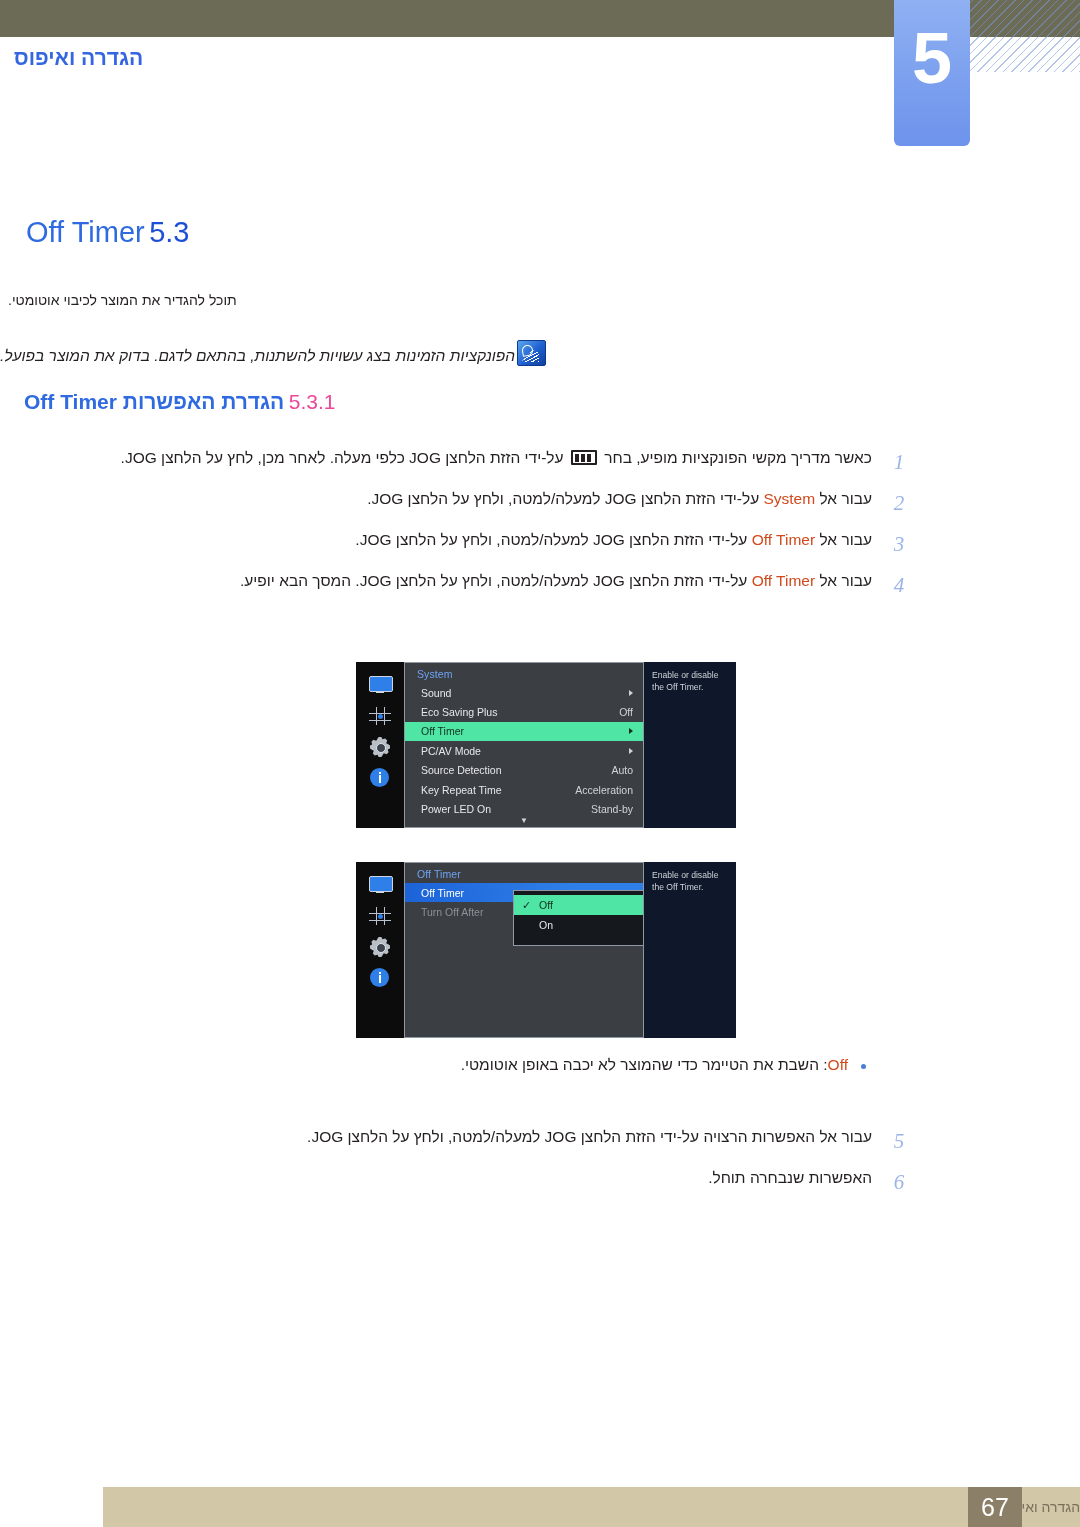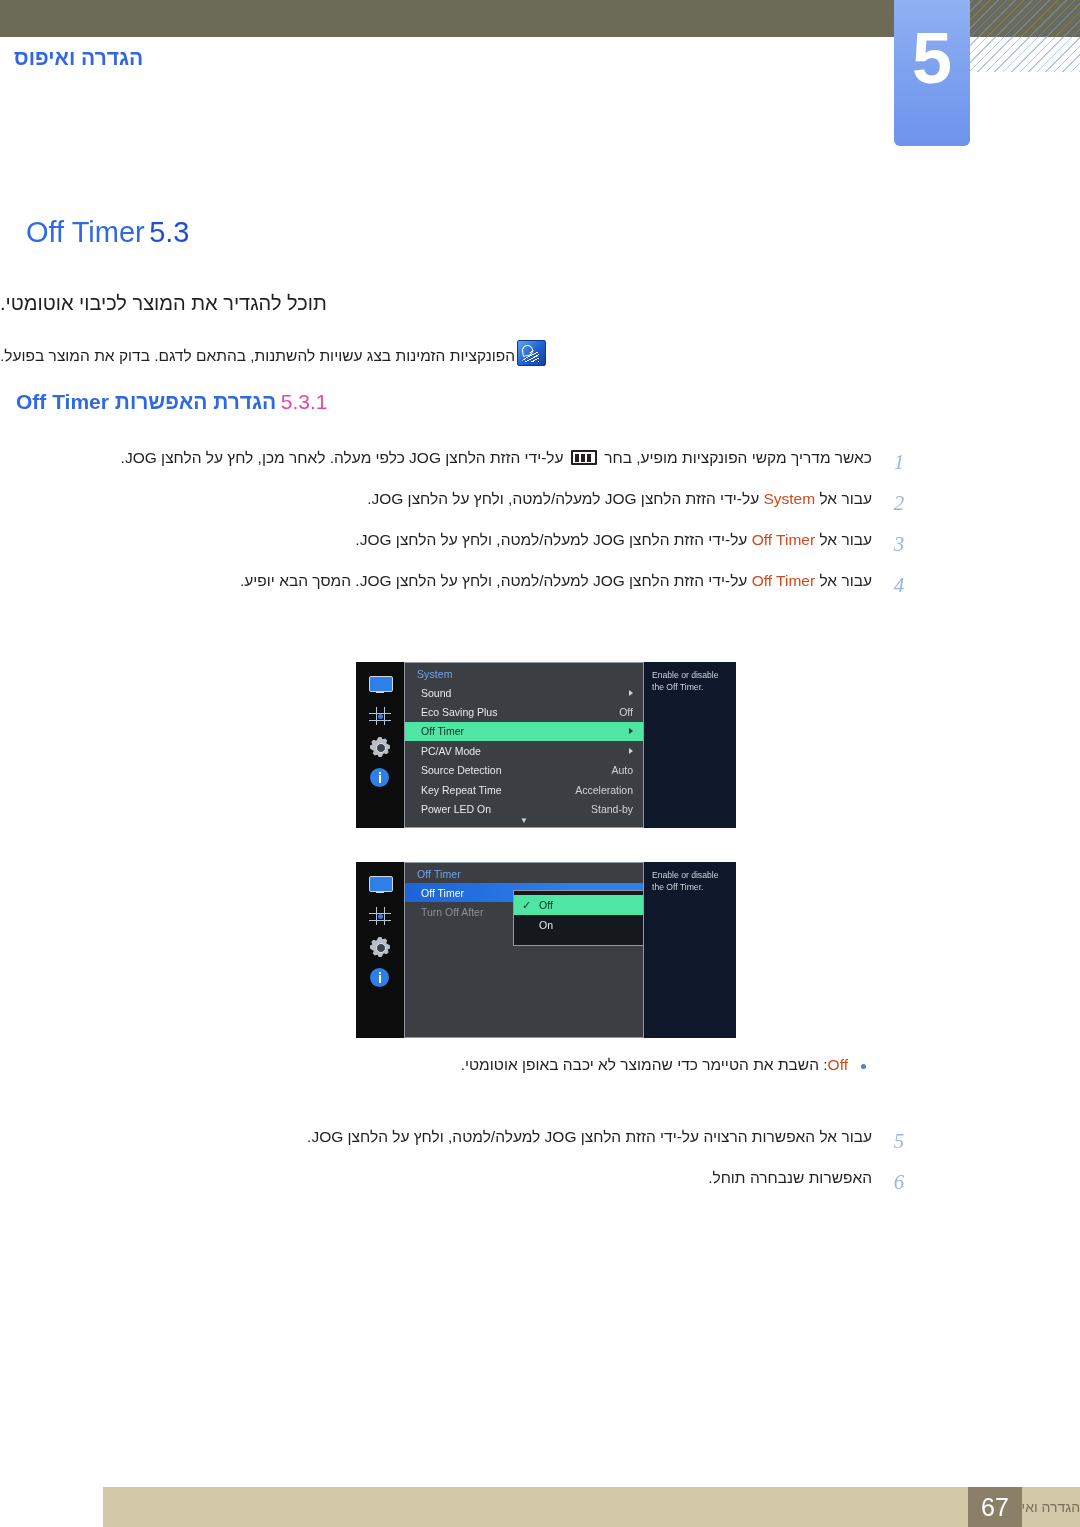--- a/index.html
+++ b/index.html
@@ -97,25 +97,25 @@
     font-size: 29px;
     color: #2f6ae0;
     margin-left: 26px;
     vertical-align: baseline;
   }
 
   
   .intro-line {
     position: absolute;
     top: 292px;
-    left: 0;
+    left: 8px;
     width: 912px;
     text-align: left;
     direction: rtl;
-    font-size: 20px;
+    font-size: 14px;
     color: #231f20;
   }
 
   .note-row {
     position: absolute;
     top: 340px;
     left: 0;
     width: 912px;
     direction: rtl;
     text-align: left;
@@ -154,42 +154,42 @@
     content: "";
     position: absolute;
     left: 4px;
     top: 4px;
     width: 9px;
     height: 9px;
     border: 1.5px solid #ffffff;
     border-radius: 50% 50% 50% 0;
     transform: rotate(-10deg);
   }
-  .note-text { vertical-align: middle; }
+  .note-text { vertical-align: middle; font-style: italic; }
 
   
   .subsection-row {
     position: absolute;
     top: 390px;
     left: 0;
     width: 912px;
     text-align: left;
     direction: rtl;
   }
   .subsection-num {
     display: inline-block;
     font-size: 21px;
     color: #ec4899;
   }
   .subsection-name {
     display: inline-block;
     font-size: 21px;
     color: #2f6ae0;
     font-weight: bold;
-    margin-left: 16px;
+    margin-left: 24px;
   }
 
   
   .steps {
     position: absolute;
     left: 0;
     width: 912px;
     direction: rtl;
   }
   .steps.upper { top: 446px; }

